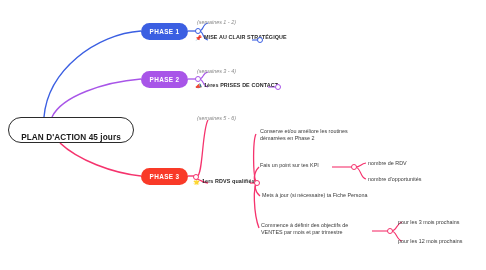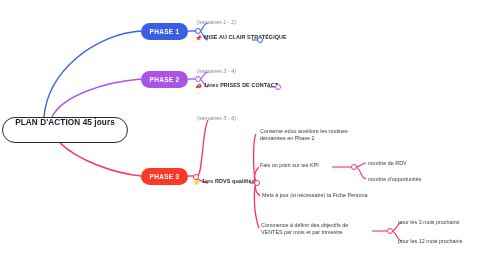--- a/index.html
+++ b/index.html
@@ -20,29 +20,29 @@
     left: 0;
     top: 0;
     width: 486px;
     height: 270px;
     pointer-events: none;
   }
 
   
   .root-node {
     position: absolute;
-    left: 2px;
+    left: 8px;
     top: 117px;
     width: 126px;
     height: 26px;
     border: 1.3px solid #2b2b2b;
     border-radius: 13px;
     background: #ffffff;
     display: flex;
-    align-items: flex-start;
+    align-items: flex-end;
     justify-content: center;
     box-sizing: border-box;
     z-index: 5;
   }
   .root-label {
     font-size: 8.2px;
     font-weight: bold;
     color: #1a1a1a;
     letter-spacing: 0.1px;
     white-space: nowrap;

